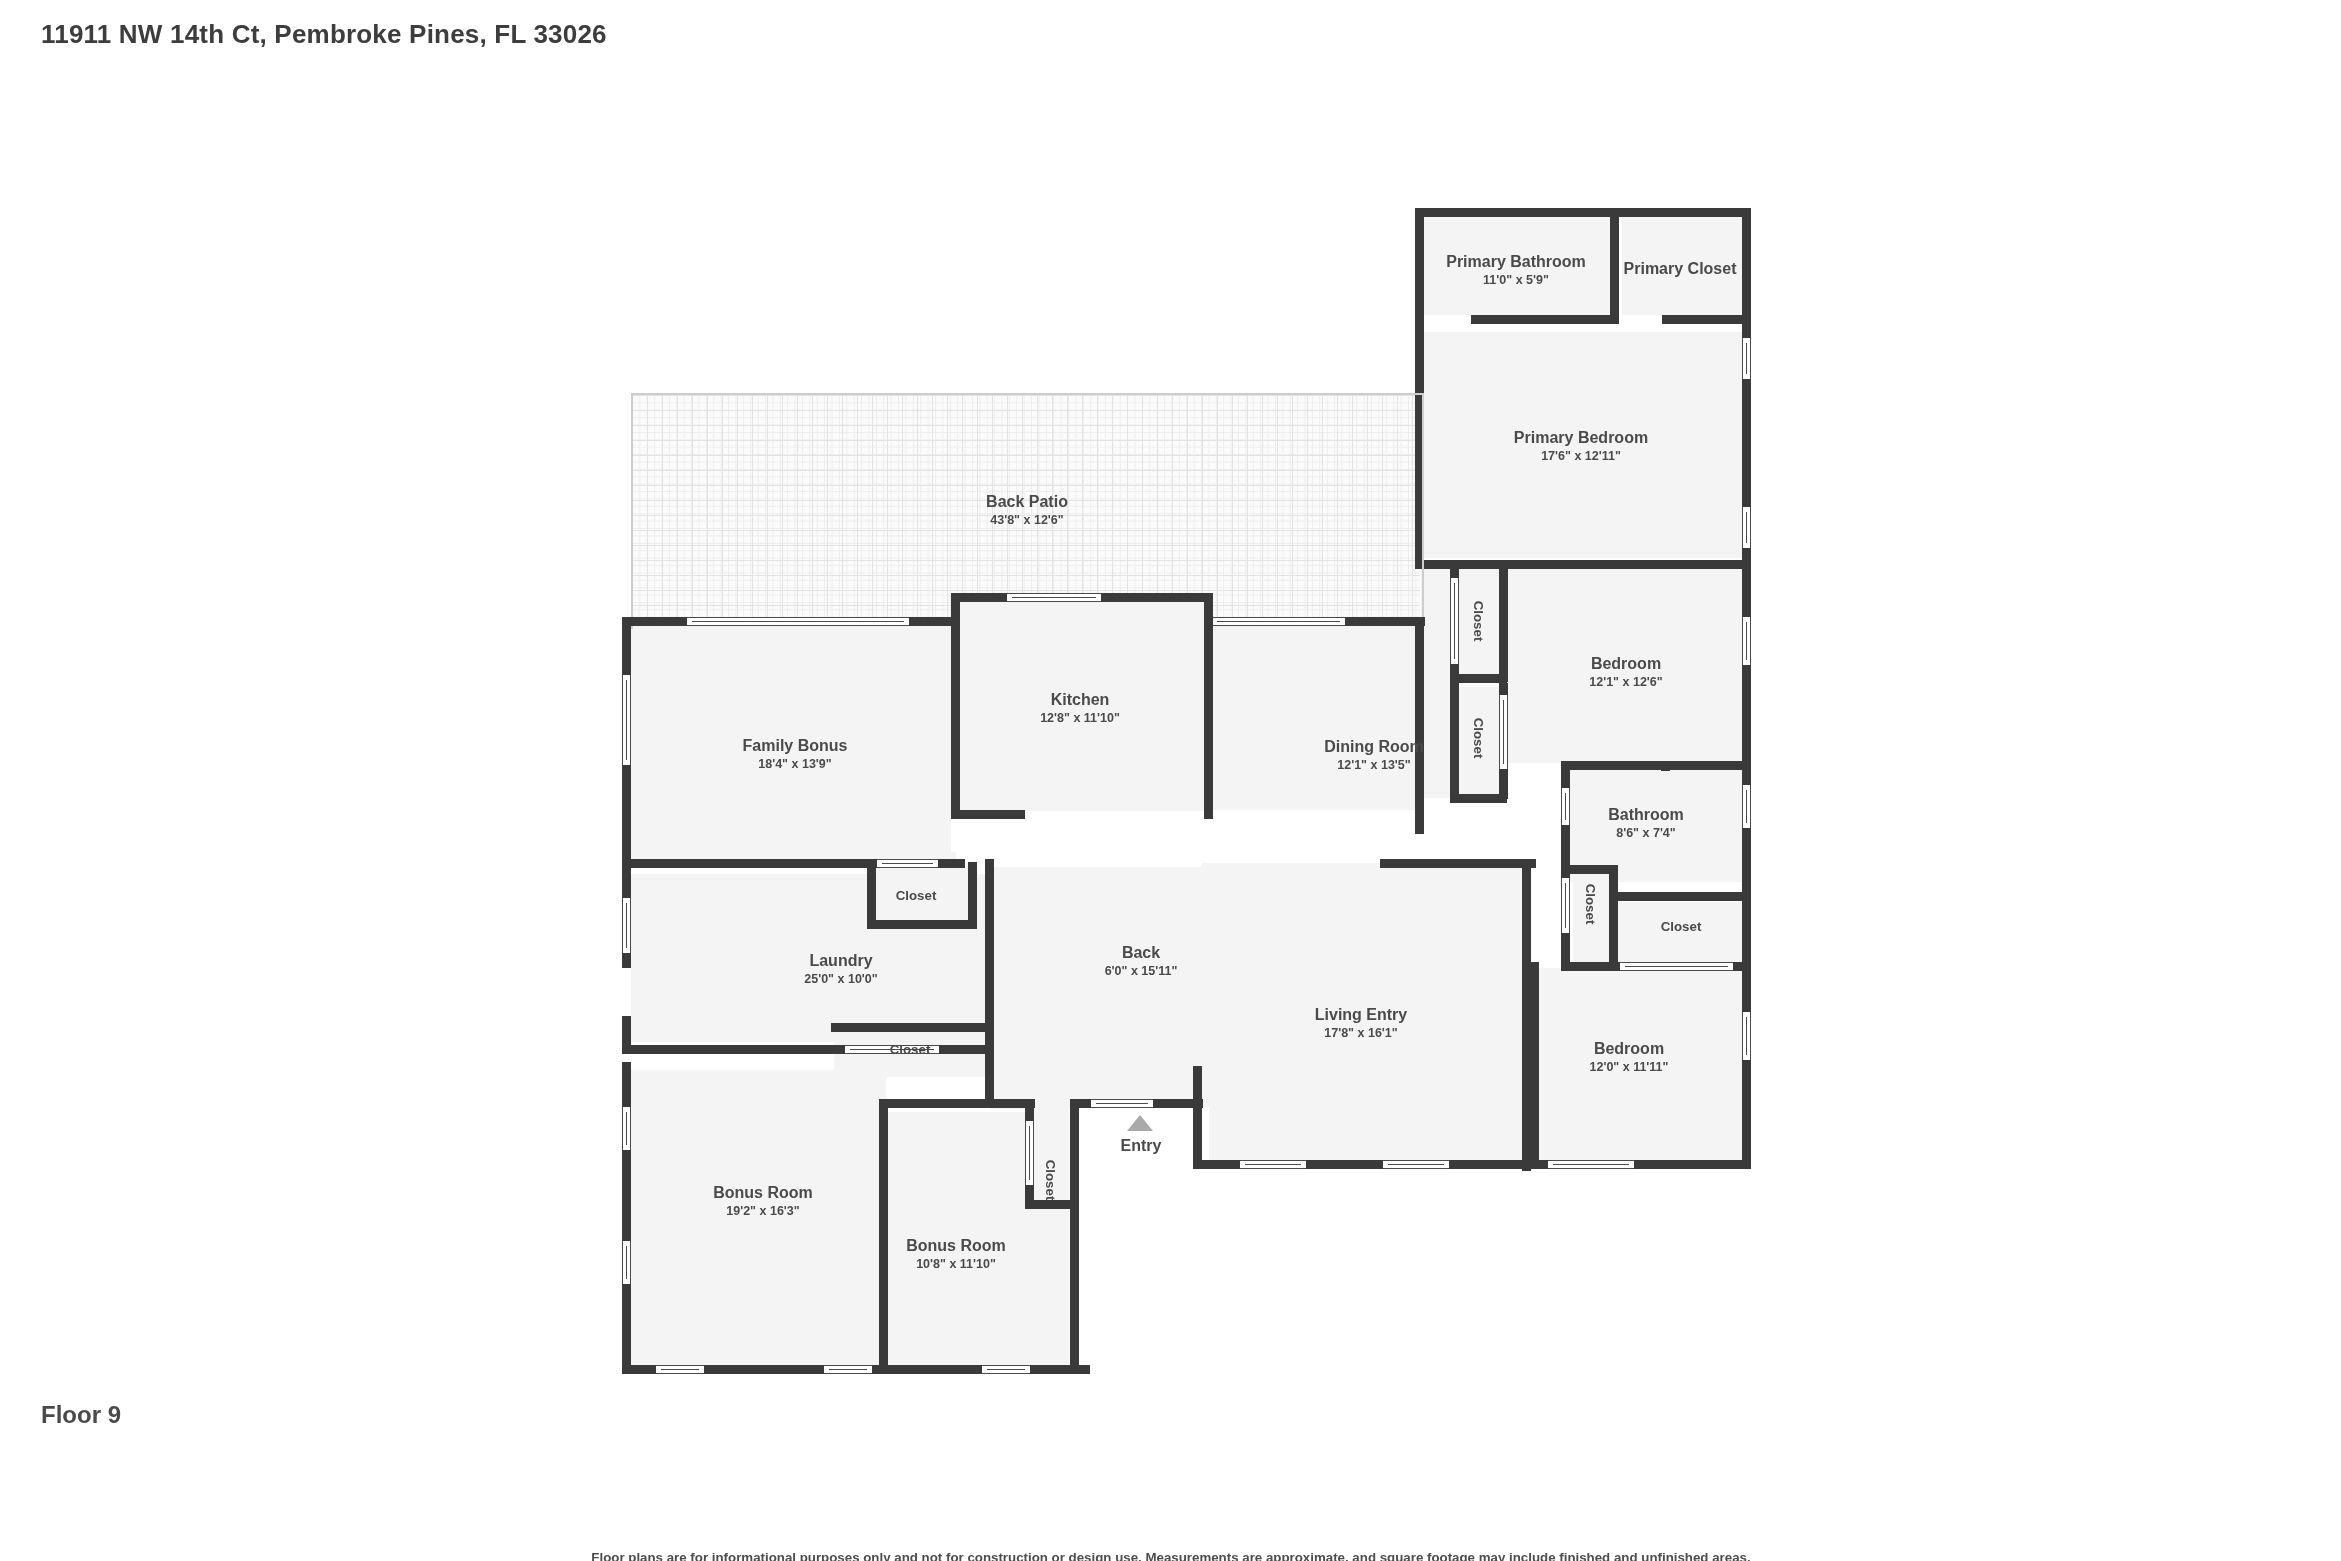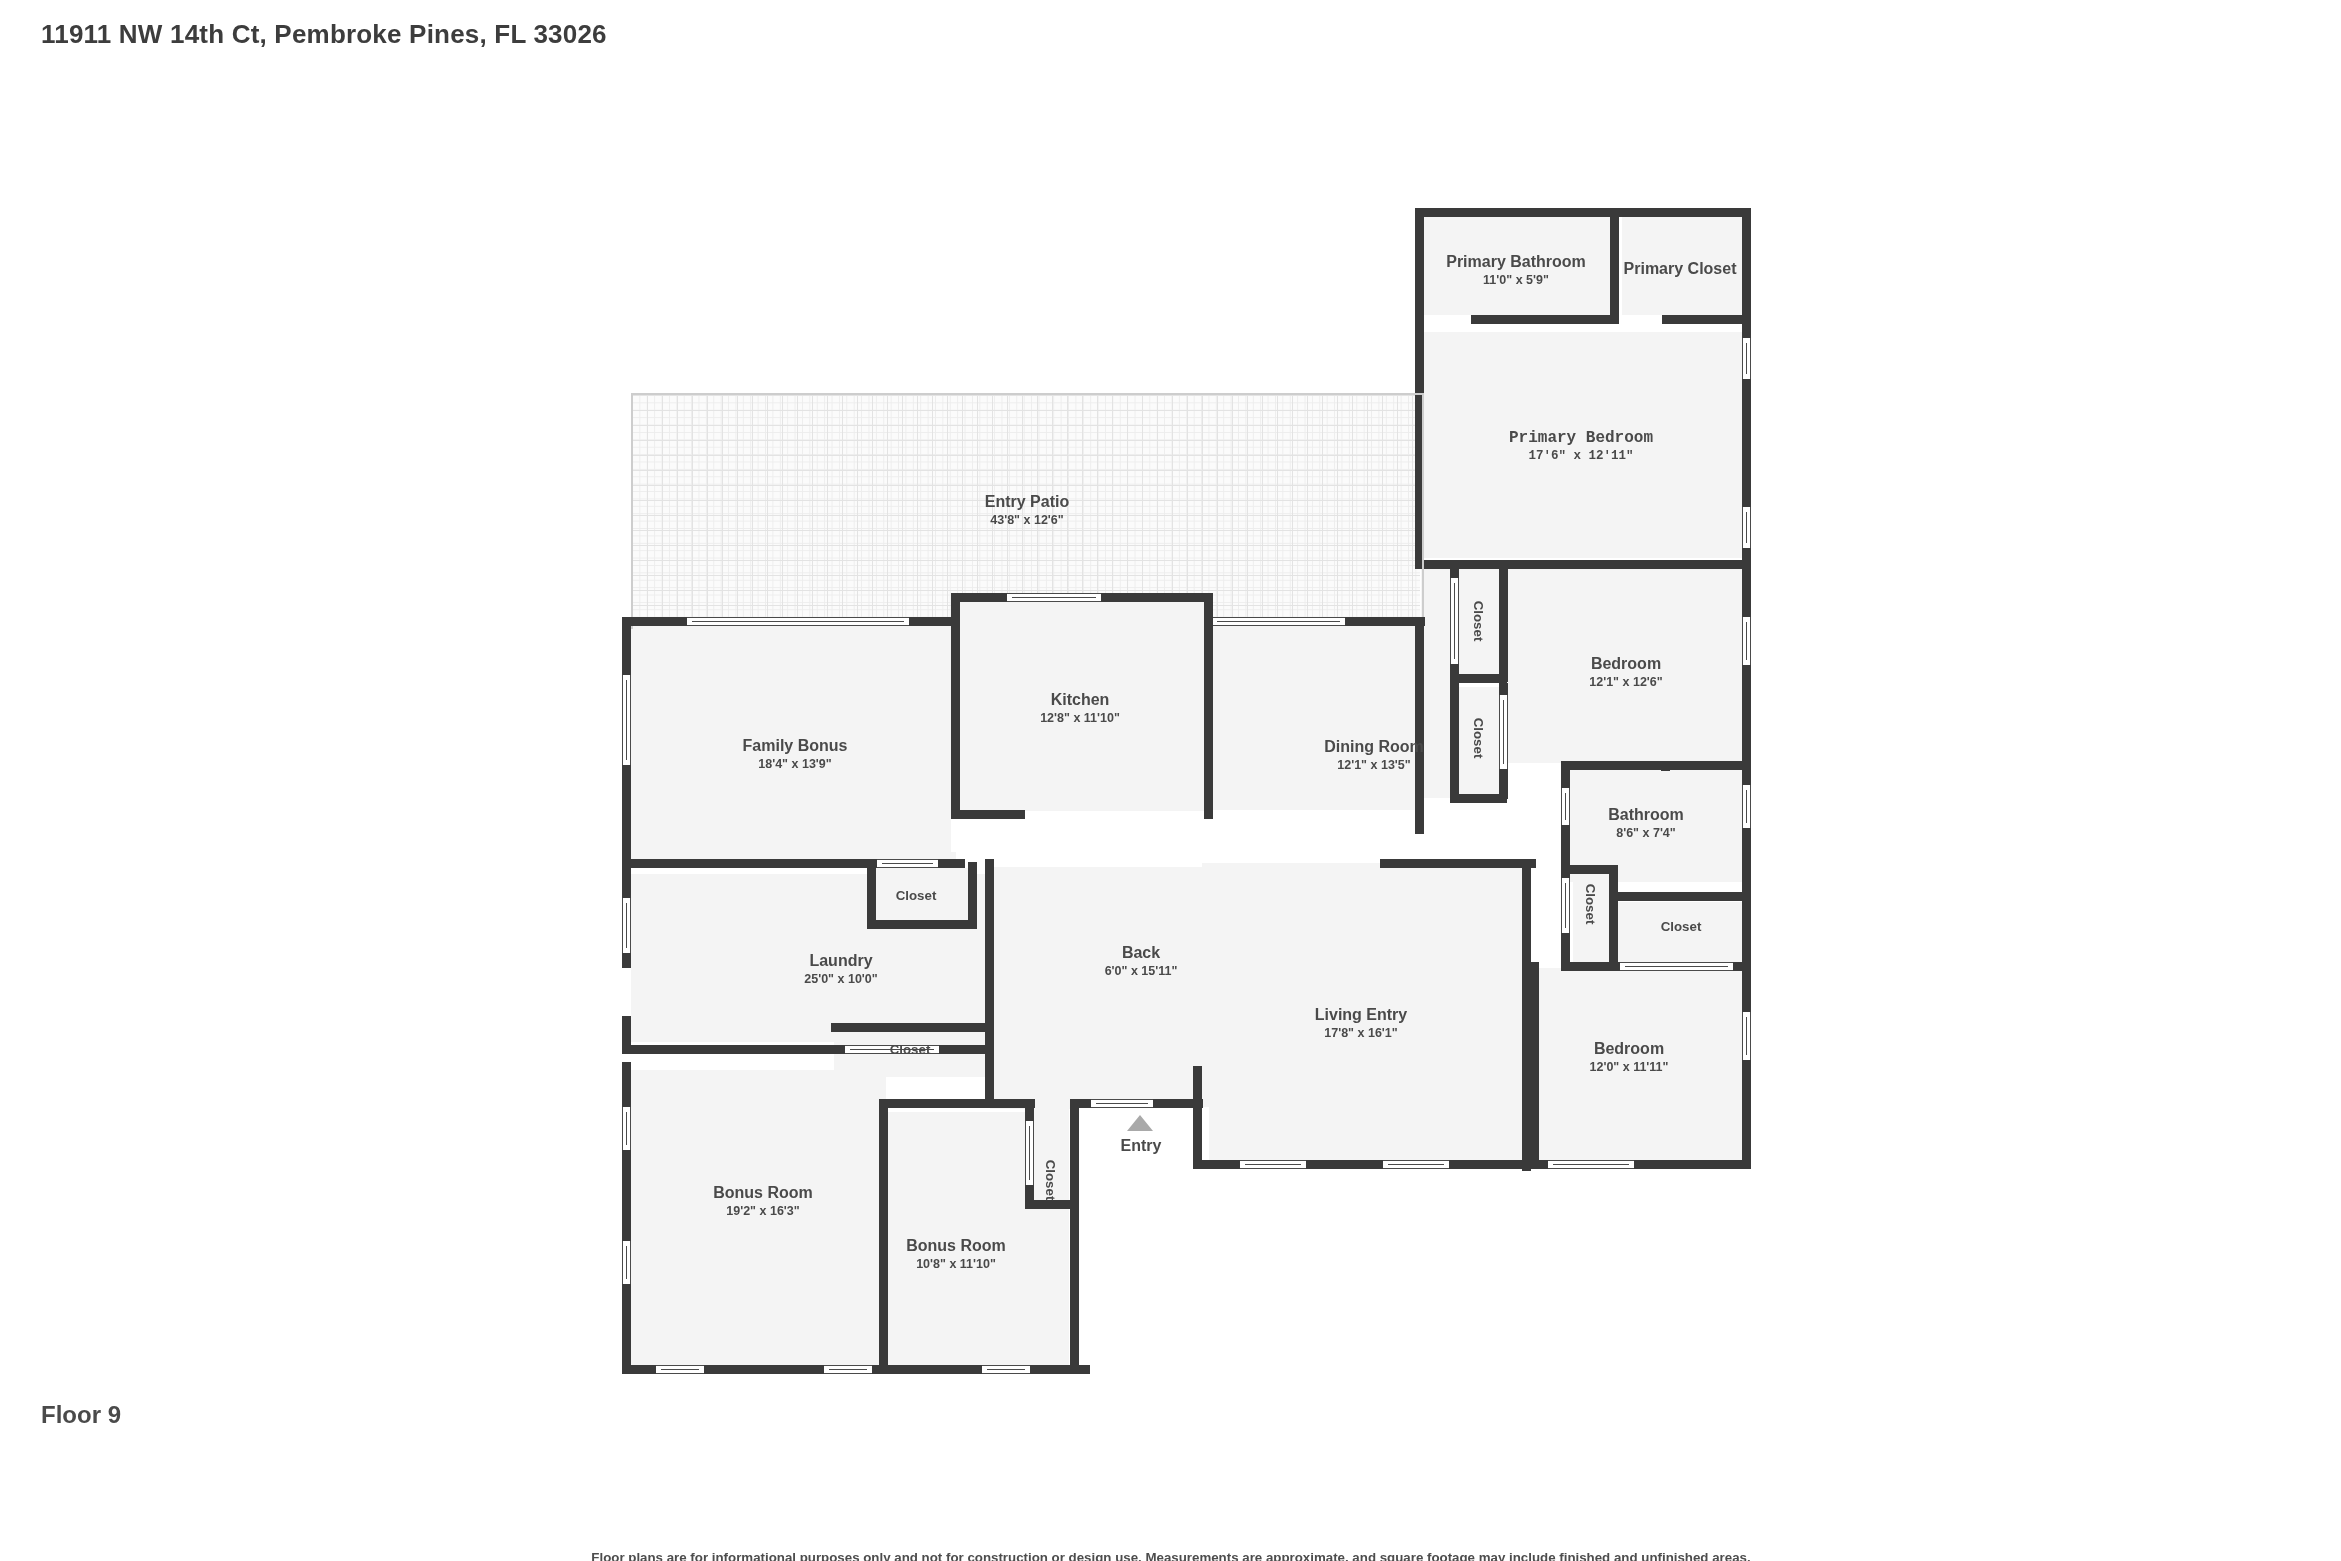--- a/index.html
+++ b/index.html
@@ -194,26 +194,26 @@
 
   <div class="wall" style="left:1415px;top:803px;width:8.6px;height:31px;"></div>
 
   <div class="lbl" style="left:1516px;top:271px;">
     <span class="nm">Primary Bathroom</span>
     <span class="dm">11'0" x 5'9"</span>
   </div>
   <div class="lbl" style="left:1680px;top:269px;">
     <span class="nm">Primary Closet</span>
   </div>
-  <div class="lbl" style="left:1581px;top:447px;font-family:Liberation Mono, monospace;">
+  <div class="lbl" style="left:1581px;top:447px;">
     <span class="nm">Primary Bedroom</span>
     <span class="dm">17'6" x 12'11"</span>
   </div>
   <div class="lbl" style="left:1027px;top:511px;">
-    <span class="nm">Entry Patio</span>
+    <span class="nm">Back Patio</span>
     <span class="dm">43'8" x 12'6"</span>
   </div>
   <div class="lbl" style="left:1080px;top:709px;">
     <span class="nm">Kitchen</span>
     <span class="dm">12'8" x 11'10"</span>
   </div>
   <div class="lbl" style="left:795px;top:755px;">
     <span class="nm">Family Bonus</span>
     <span class="dm">18'4" x 13'9"</span>
   </div>

